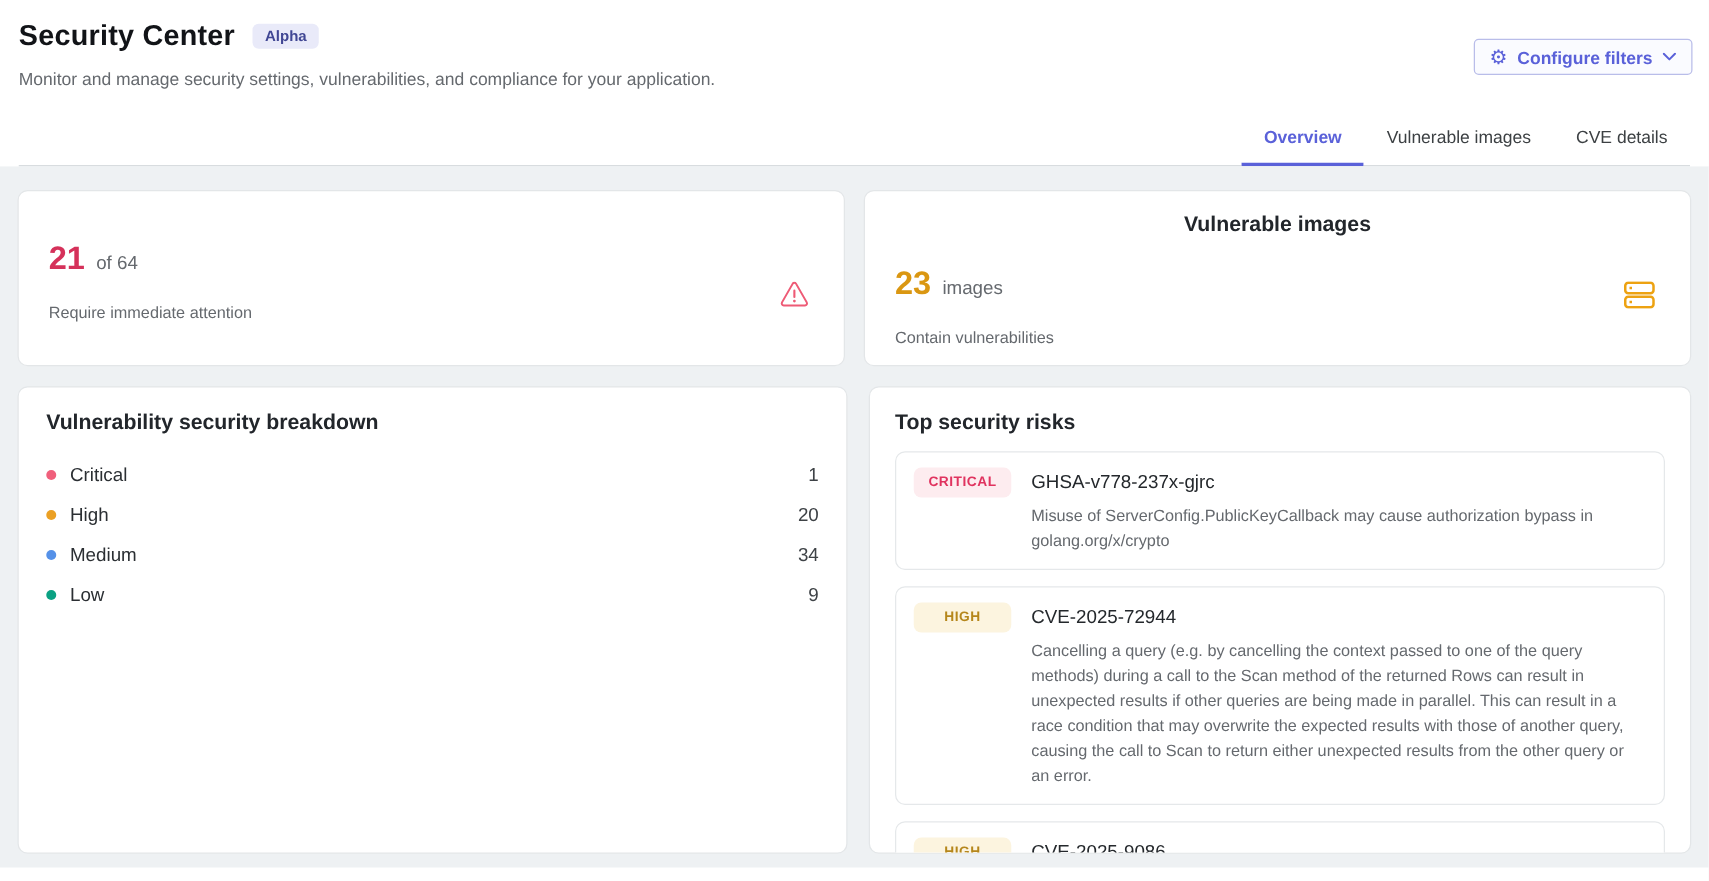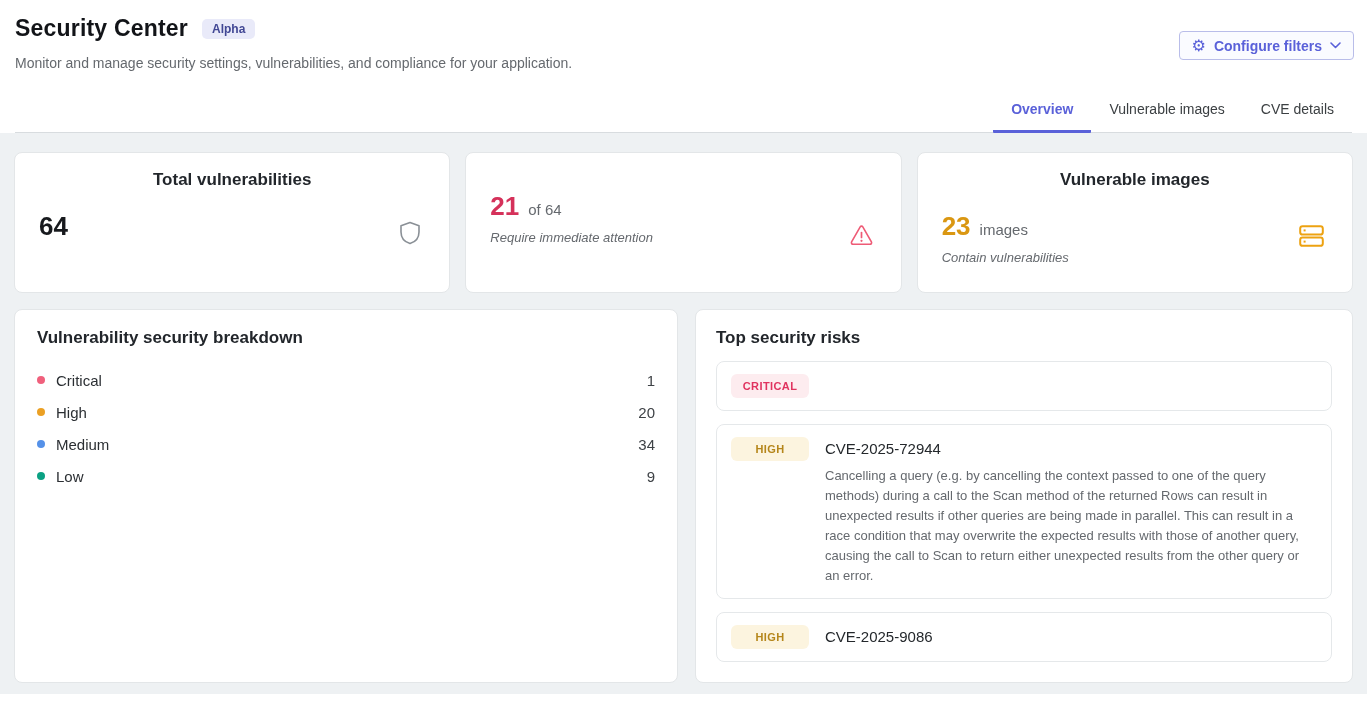--- a/index.html
+++ b/index.html
@@ -43,21 +43,21 @@
   .content { background:#eef1f3; padding:19px 14px 26px 14px; height:561px; }
   .stat-row { display:flex; gap:15px; }
   .card {
     background:#ffffff; border:1px solid #e3e6e8; border-radius:8px;
   }
   .stat-card { flex:1; height:141px; position:relative; padding:17px 24px; }
   .stat-title { text-align:center; font-size:17px; font-weight:600; color:#22262b; }
   .stat-line { display:flex; align-items:baseline; gap:9px; margin-top:21px; }
   .stat-value { font-size:26px; font-weight:700; }
   .stat-suffix { font-size:15px; color:#65696e; }
-  .stat-subtext { margin-top:8px; font-size:13px; color:#65696e;font-style:italic; }
+  .stat-subtext { margin-top:20px; font-size:13px; color:#65696e; }
   .stat-icon { position:absolute; right:28px; top:68px; }
   
   .panel-row { display:flex; gap:17px; margin-top:16px; }
   .breakdown-panel { width:664px; height:374px; padding:18px 22px; }
   .panel-title { font-size:17px; font-weight:600; color:#22262b; }
   .bd-rows { margin-top:16px; }
   .bd-row { display:flex; align-items:center; height:32px; }
   .dot { width:8px; height:8px; border-radius:50%; margin-right:11px; flex:none; }
   .bd-label { font-size:15px; color:#2b2f33; }
   .bd-value { margin-left:auto; font-size:15px; color:#3e4246; }
@@ -104,31 +104,20 @@
     <div class="tab active">Overview</div>
     <div class="tab">Vulnerable images</div>
     <div class="tab">CVE details</div>
   </div>
 </div>
 
 <div class="content">
 
   <div class="stat-row">
 
-    <div class="card stat-card">
-      <div class="stat-title">Total vulnerabilities</div>
-      <div class="stat-line">
-        <span class="stat-value" style="color: rgb(23, 25, 29);">64</span>
-      </div>
-      <span class="stat-icon">
-        <svg width="22" height="24" viewBox="0 0 22 24">
-            <path d="M11 1.5 L20 4.8 V11 C20 16.8 16.2 21 11 22.6 C5.8 21 2 16.8 2 11 V4.8 Z" fill="none" stroke="#8a9096" stroke-width="1.6" stroke-linejoin="round"></path>
-          </svg>
-      </span>
-    </div>
 
     <div class="card stat-card">
       <div class="stat-line">
         <span class="stat-value" style="color: rgb(213, 49, 90);">21</span>
         <span class="stat-suffix">of 64</span>
       </div>
       <div class="stat-subtext">Require immediate attention</div>
       <span class="stat-icon" style="top:72px;">
         <svg width="23" height="21" viewBox="0 0 23 21">
           <path d="M10.2 1.9 L1.6 16.9 C1 18 1.8 19.3 3 19.3 H20 C21.2 19.3 22 18 21.4 16.9 L12.8 1.9 C12.2 0.9 10.8 0.9 10.2 1.9 Z" fill="none" stroke="#ee5b76" stroke-width="1.6" stroke-linejoin="round"></path>
@@ -183,20 +172,24 @@
           <span class="bd-value">9</span>
         </div>
       </div>
     </div>
 
     <div class="card risks-panel">
       <div class="panel-title">Top security risks</div>
 
       <div class="risk-item">
         <span class="sev-badge sev-critical">CRITICAL</span>
+        <div class="risk-body">
+          <div class="risk-id">GHSA-v778-237x-gjrc</div>
+          <div class="risk-desc">Misuse of ServerConfig.PublicKeyCallback may cause authorization bypass in golang.org/x/crypto</div>
+        </div>
       </div>
 
       <div class="risk-item">
         <span class="sev-badge sev-high">HIGH</span>
         <div class="risk-body">
           <div class="risk-id">CVE-2025-72944</div>
           <div class="risk-desc">Cancelling a query (e.g. by cancelling the context passed to one of the query methods) during a call to the Scan method of the returned Rows can result in unexpected results if other queries are being made in parallel. This can result in a race condition that may overwrite the expected results with those of another query, causing the call to Scan to return either unexpected results from the other query or an error.</div>
         </div>
       </div>
 

